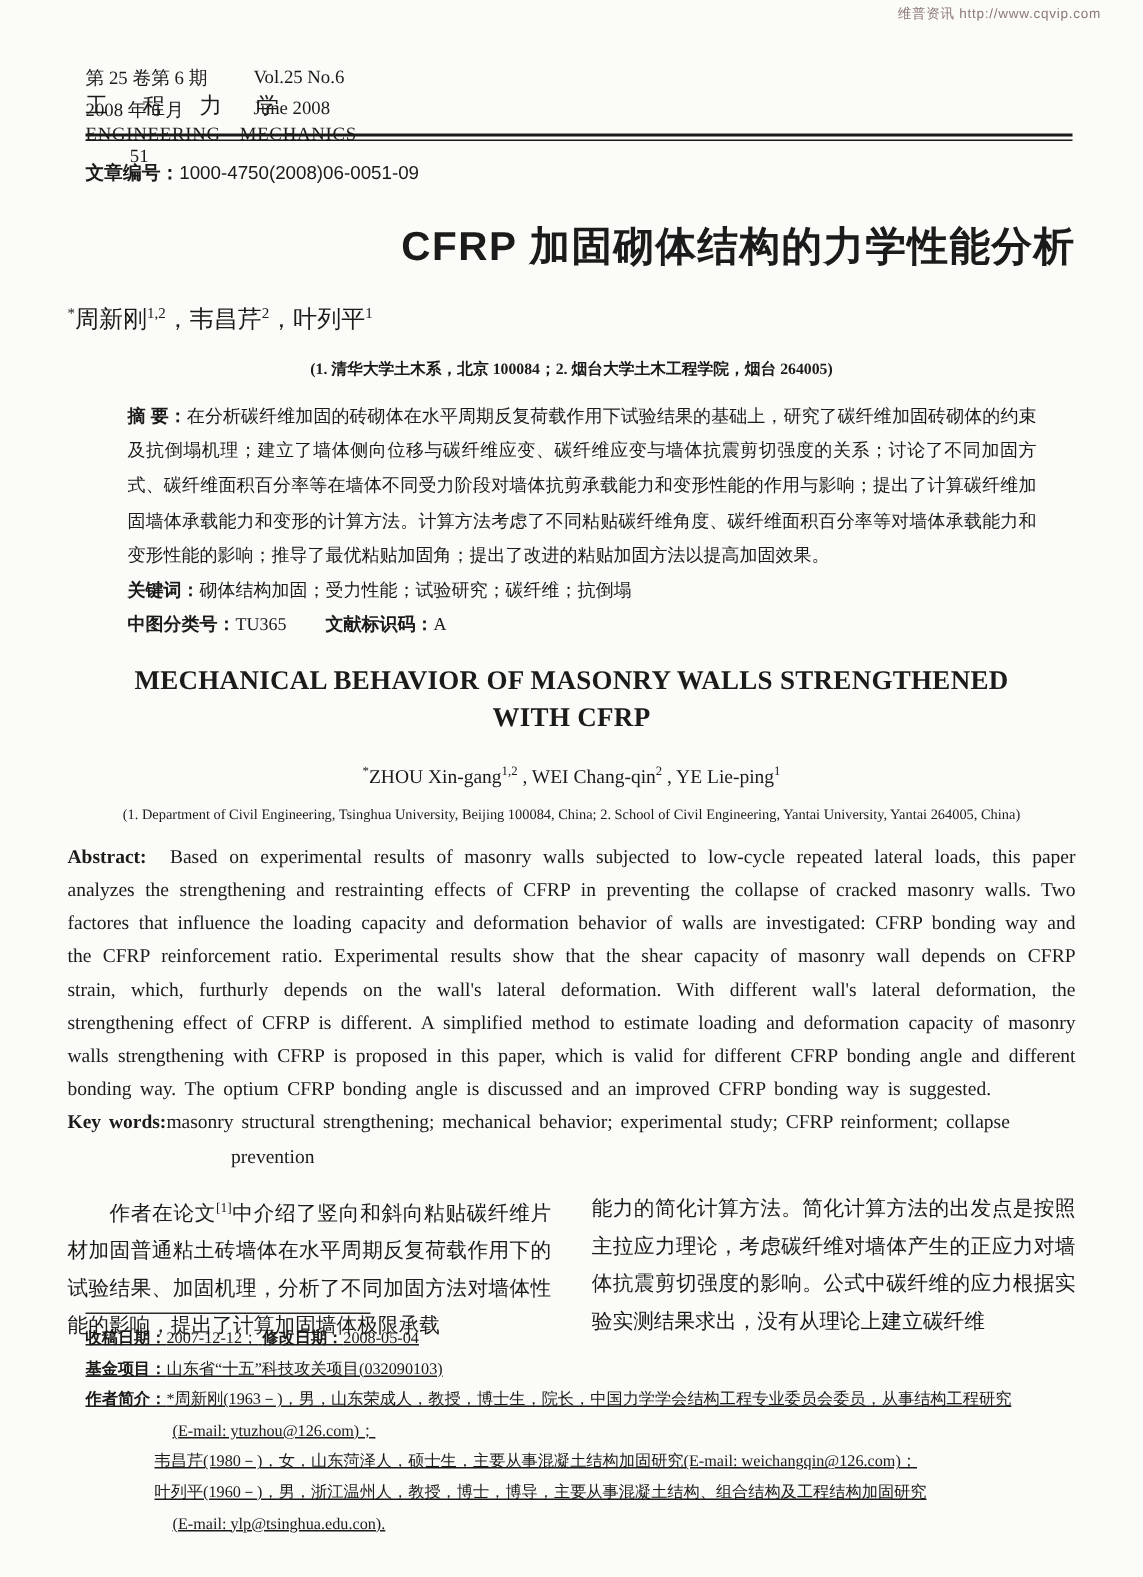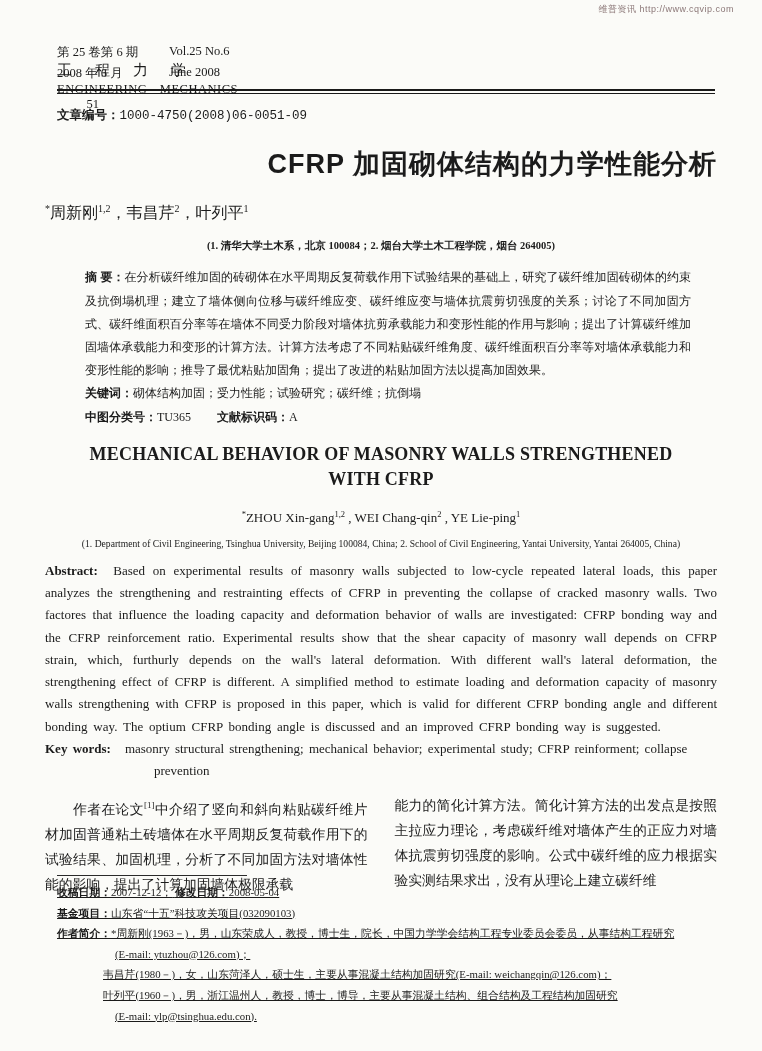--- a/index.html
+++ b/index.html
@@ -26,21 +26,21 @@
   .hdr-l .l1 { width: 112px; }
   .hdr-c { flex: 1; text-align: left; }
   .hdr-r { width: 42px; text-align: right; font-size: 12.5px; }
   .journal-cn { font-size: 15px; letter-spacing: 4px; }
   .journal-en { font-size: 12.5px; word-spacing: 9px; letter-spacing: 0.5px; }
   .double-rule { margin-top: 3px; height: 5px; border-top: 2.4px solid #1a1a1a; border-bottom: 1.2px solid #1a1a1a; }
 
   
   .cn-label { font-family: "Liberation Sans", "DejaVu Sans", sans-serif; font-weight: bold; }
   .article-no { margin-top: 13px; padding-left: 12px; font-size: 12.5px; }
-  .article-no .val { font-family: Liberation Mono, monospace; }
+  .article-no .val { font-family: Liberation Sans, sans-serif; }
 
   .title-cn {
     margin-top: 22px; text-align: right;
     font-family: "Liberation Sans", "DejaVu Sans", sans-serif;
     font-size: 27px; font-weight: bold; letter-spacing: 1px;
   }
   .authors-cn { margin-top: 21px; text-align: left; font-size: 16px; }
   .authors-cn sup { font-size: 10px; }
   .affil-cn { margin-top: 15px; text-align: center; font-size: 10.5px; font-weight: bold; }
 
@@ -58,21 +58,21 @@
   .affil-en { margin-top: 12px; text-align: center; font-size: 9.6px; }
 
   
   .abs-en { margin-top: 11px; }
   .abs-en .abs-en-text { font-size: 13px; line-height: 22.2px; text-align: justify; word-spacing: 2.5px; }
   .en-label { font-weight: bold; }
   .kw-en {
     font-size: 13px; line-height: 22.2px; word-spacing: 2px;
     padding-left: 109px; text-indent: -109px; text-align: left;
   }
-  .kw-en .en-label { margin-right: 14px; }
+  .kw-en .en-label { }
 
   
   .body-cols { margin-top: 11px; display: flex; gap: 27px; }
   .body-cols .col {
     width: 323px; font-size: 13.8px; line-height: 25px; text-align: justify;
   }
   .body-cols .col.left .indent { display: inline-block; width: 2em; }
   .body-cols sup { font-size: 9px; }
 
   

